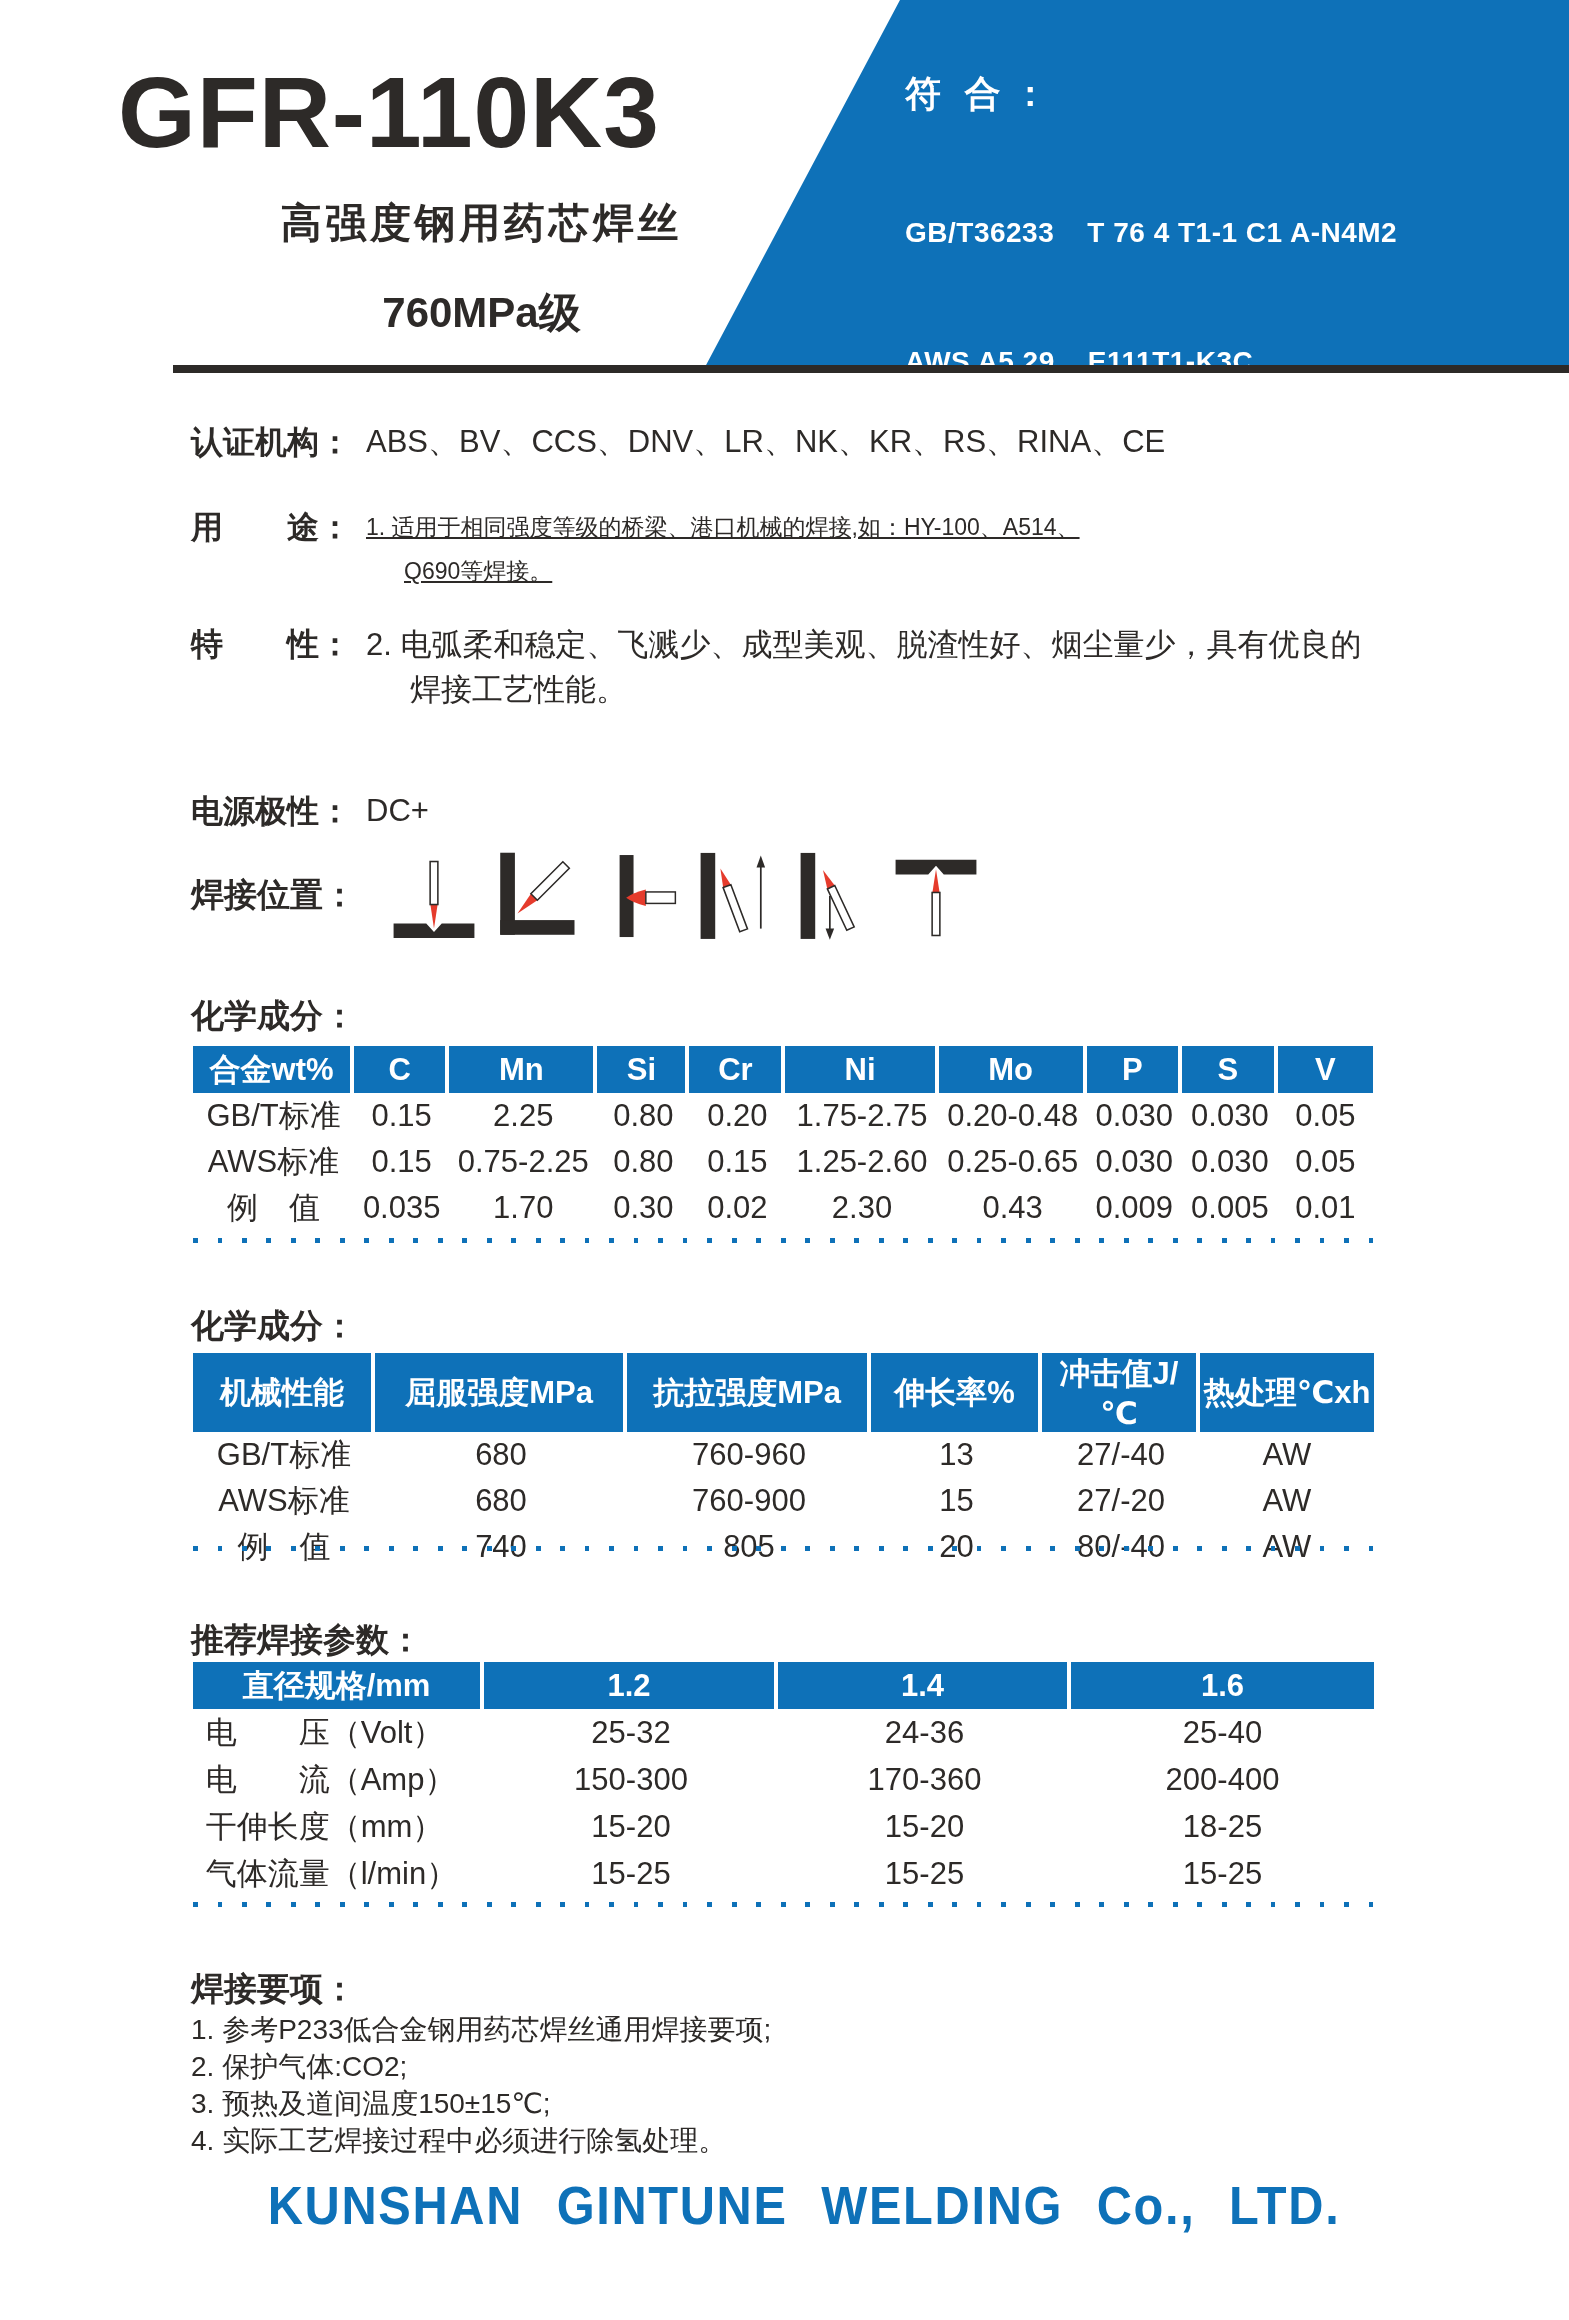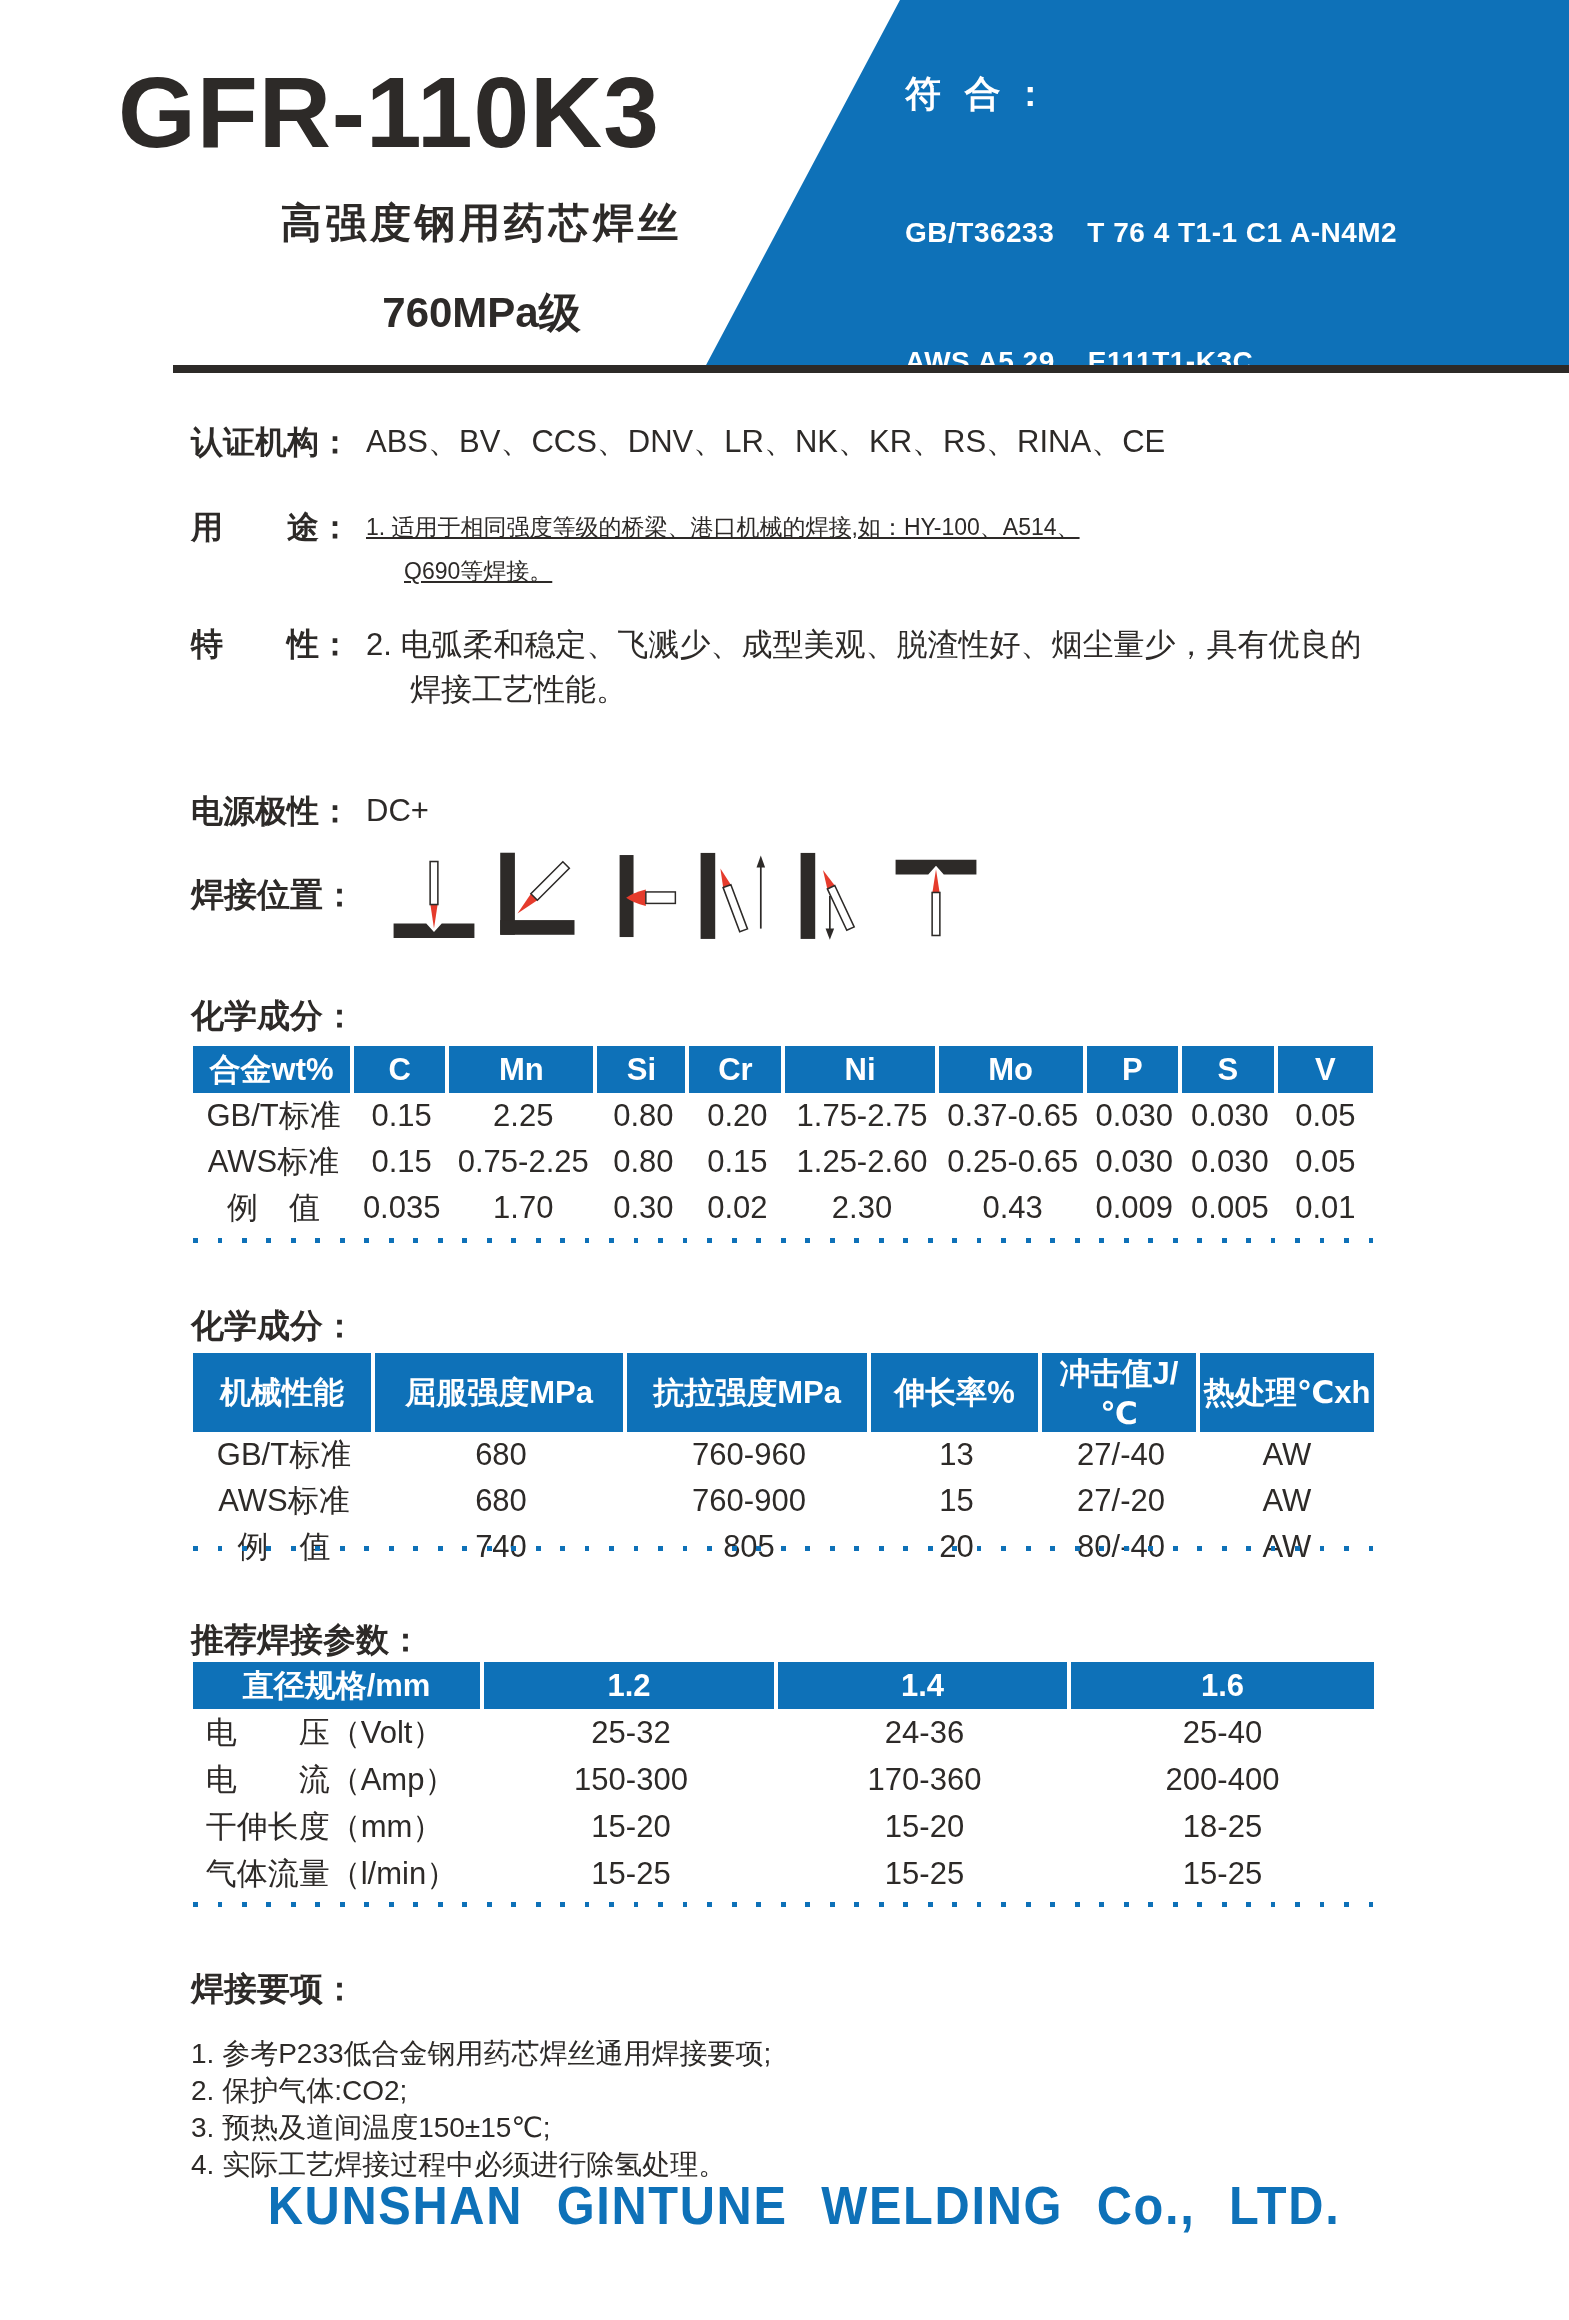--- a/index.html
+++ b/index.html
@@ -195,21 +195,21 @@
         </tr>
       </thead>
     <tbody>
         <tr>
           <td>GB/T标准</td>
           <td>0.15</td>
           <td>2.25</td>
           <td>0.80</td>
           <td>0.20</td>
           <td>1.75-2.75</td>
-          <td>0.37-0.65</td>
+          <td>0.20-0.48</td>
           <td>0.030</td>
           <td>0.030</td>
           <td>0.05</td>
         </tr>
         <tr>
           <td>AWS标准</td>
           <td>0.15</td>
           <td>0.75-2.25</td>
           <td>0.80</td>
           <td>0.15</td>
@@ -323,21 +323,21 @@
           <td>气体流量（l/min）</td>
           <td>15-25</td>
           <td>15-25</td>
           <td>15-25</td>
         </tr>
       </tbody>
   </table>
   <div class="dotted" style="top:1902px"></div>
 
   <div class="heading" style="top:1969px">焊接要项：</div>
-  <ul class="notes-list" style="position:absolute;left:191px;top:2011px;margin-top:24px;">
+  <ul class="notes-list" style="position:absolute;left:191px;top:2011px;">
     <li>1. 参考P233低合金钢用药芯焊丝通用焊接要项;</li>
     <li>2. 保护气体:CO2;</li>
     <li>3. 预热及道间温度150±15℃;</li>
     <li>4. 实际工艺焊接过程中必须进行除氢处理。</li>
   </ul>
 
   <div class="company">KUNSHAN GINTUNE WELDING Co., LTD.</div>
 
 </div>
 

